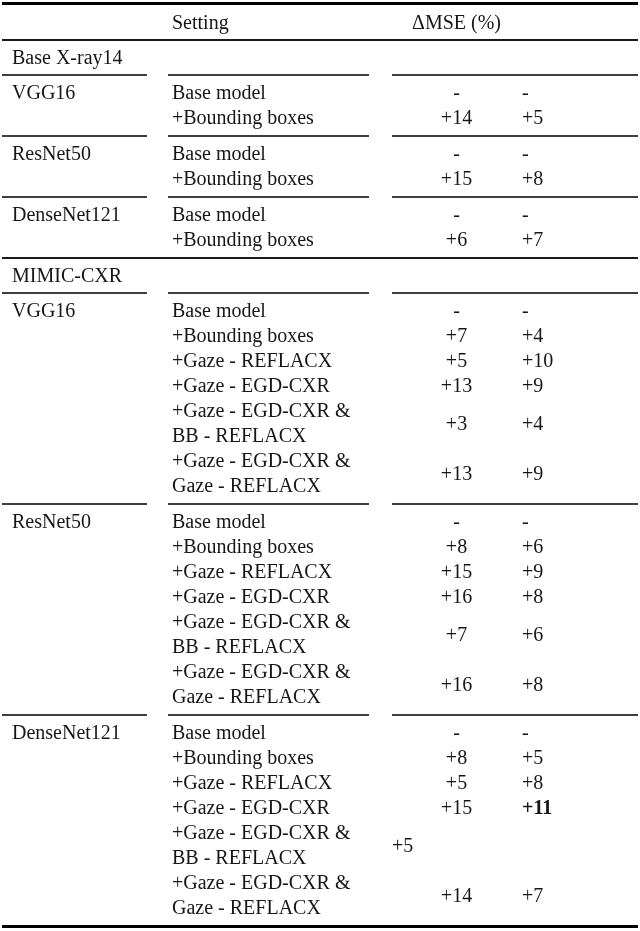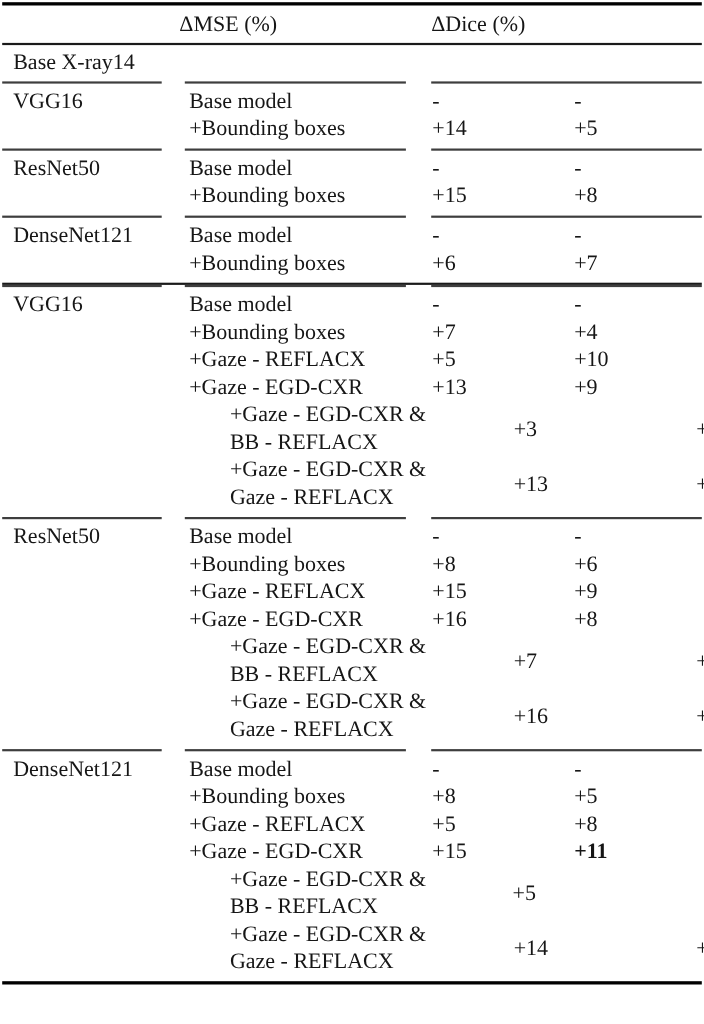--- a/index.html
+++ b/index.html
@@ -22,40 +22,40 @@
   .seg-rule { position: relative; height: 2px; }
   .seg { position: absolute; top: 0; height: 1.7px; background: #3e3e3e; }
   .s1 { left: 2px;   width: 145px; }
   .s2 { left: 168px; width: 201px; }
   .s3 { left: 392px; width: 246px; }
   
   .trow, .header-row {
     display: grid;
     grid-template-columns: 160px 230px 130px 120px;
   }
-  .trow.multiline { align-items: center; gap: 37px; }
+  .trow.multiline { align-items: center; }
   .c1 { padding-left: 12px; }
   .c2 { padding-left: 12px; }
-  .c3 { padding-left: 3px; }
+  .c3 { padding-left: 3px; text-align: center; }
   .c4 { padding-left: 2px; }
   .header-row { padding: 5px 0 4px 0; }
   .dataset-row { padding: 4px 0 4px 12px; }
   .group-block { padding: 4px 0 5px 0; border-radius: 19px; }
   .bold { font-weight: bold; }
 </style>
 </head>
 <body>
 
 <div class="page">
   <div class="rule rule-thick top"></div>
 
   <div class="header-row">
     <div class="c1"></div>
+    <div class="c2">Setting</div>
     <div class="c3">ΔMSE (%)</div>
-    <div class="c4">ΔDice (%)</div>
   </div>
 
   <div class="rule rule-med"></div>
 
   <div id="table-body">
       <div class="dataset-row">
         <div>Base X-ray14</div>
       </div>
       <div class="seg-rule">
         <div class="seg s1"></div>
@@ -120,20 +120,23 @@
         <div class="trow">
           <div class="c1"></div>
           <div class="c2">
             <div>+Bounding boxes</div>
           </div>
           <div class="c3">+6</div>
           <div class="c4">+7</div>
         </div>
       </div>
       <div class="rule rule-med"></div>
+      <div class="dataset-row">
+        <div>MIMIC-CXR</div>
+      </div>
       <div class="seg-rule">
         <div class="seg s1"></div>
         <div class="seg s2"></div>
         <div class="seg s3"></div>
       </div>
       <div class="group-block">
         <div class="trow">
           <div class="c1"><span>VGG16</span></div>
           <div class="c2">
             <div>Base model</div>

